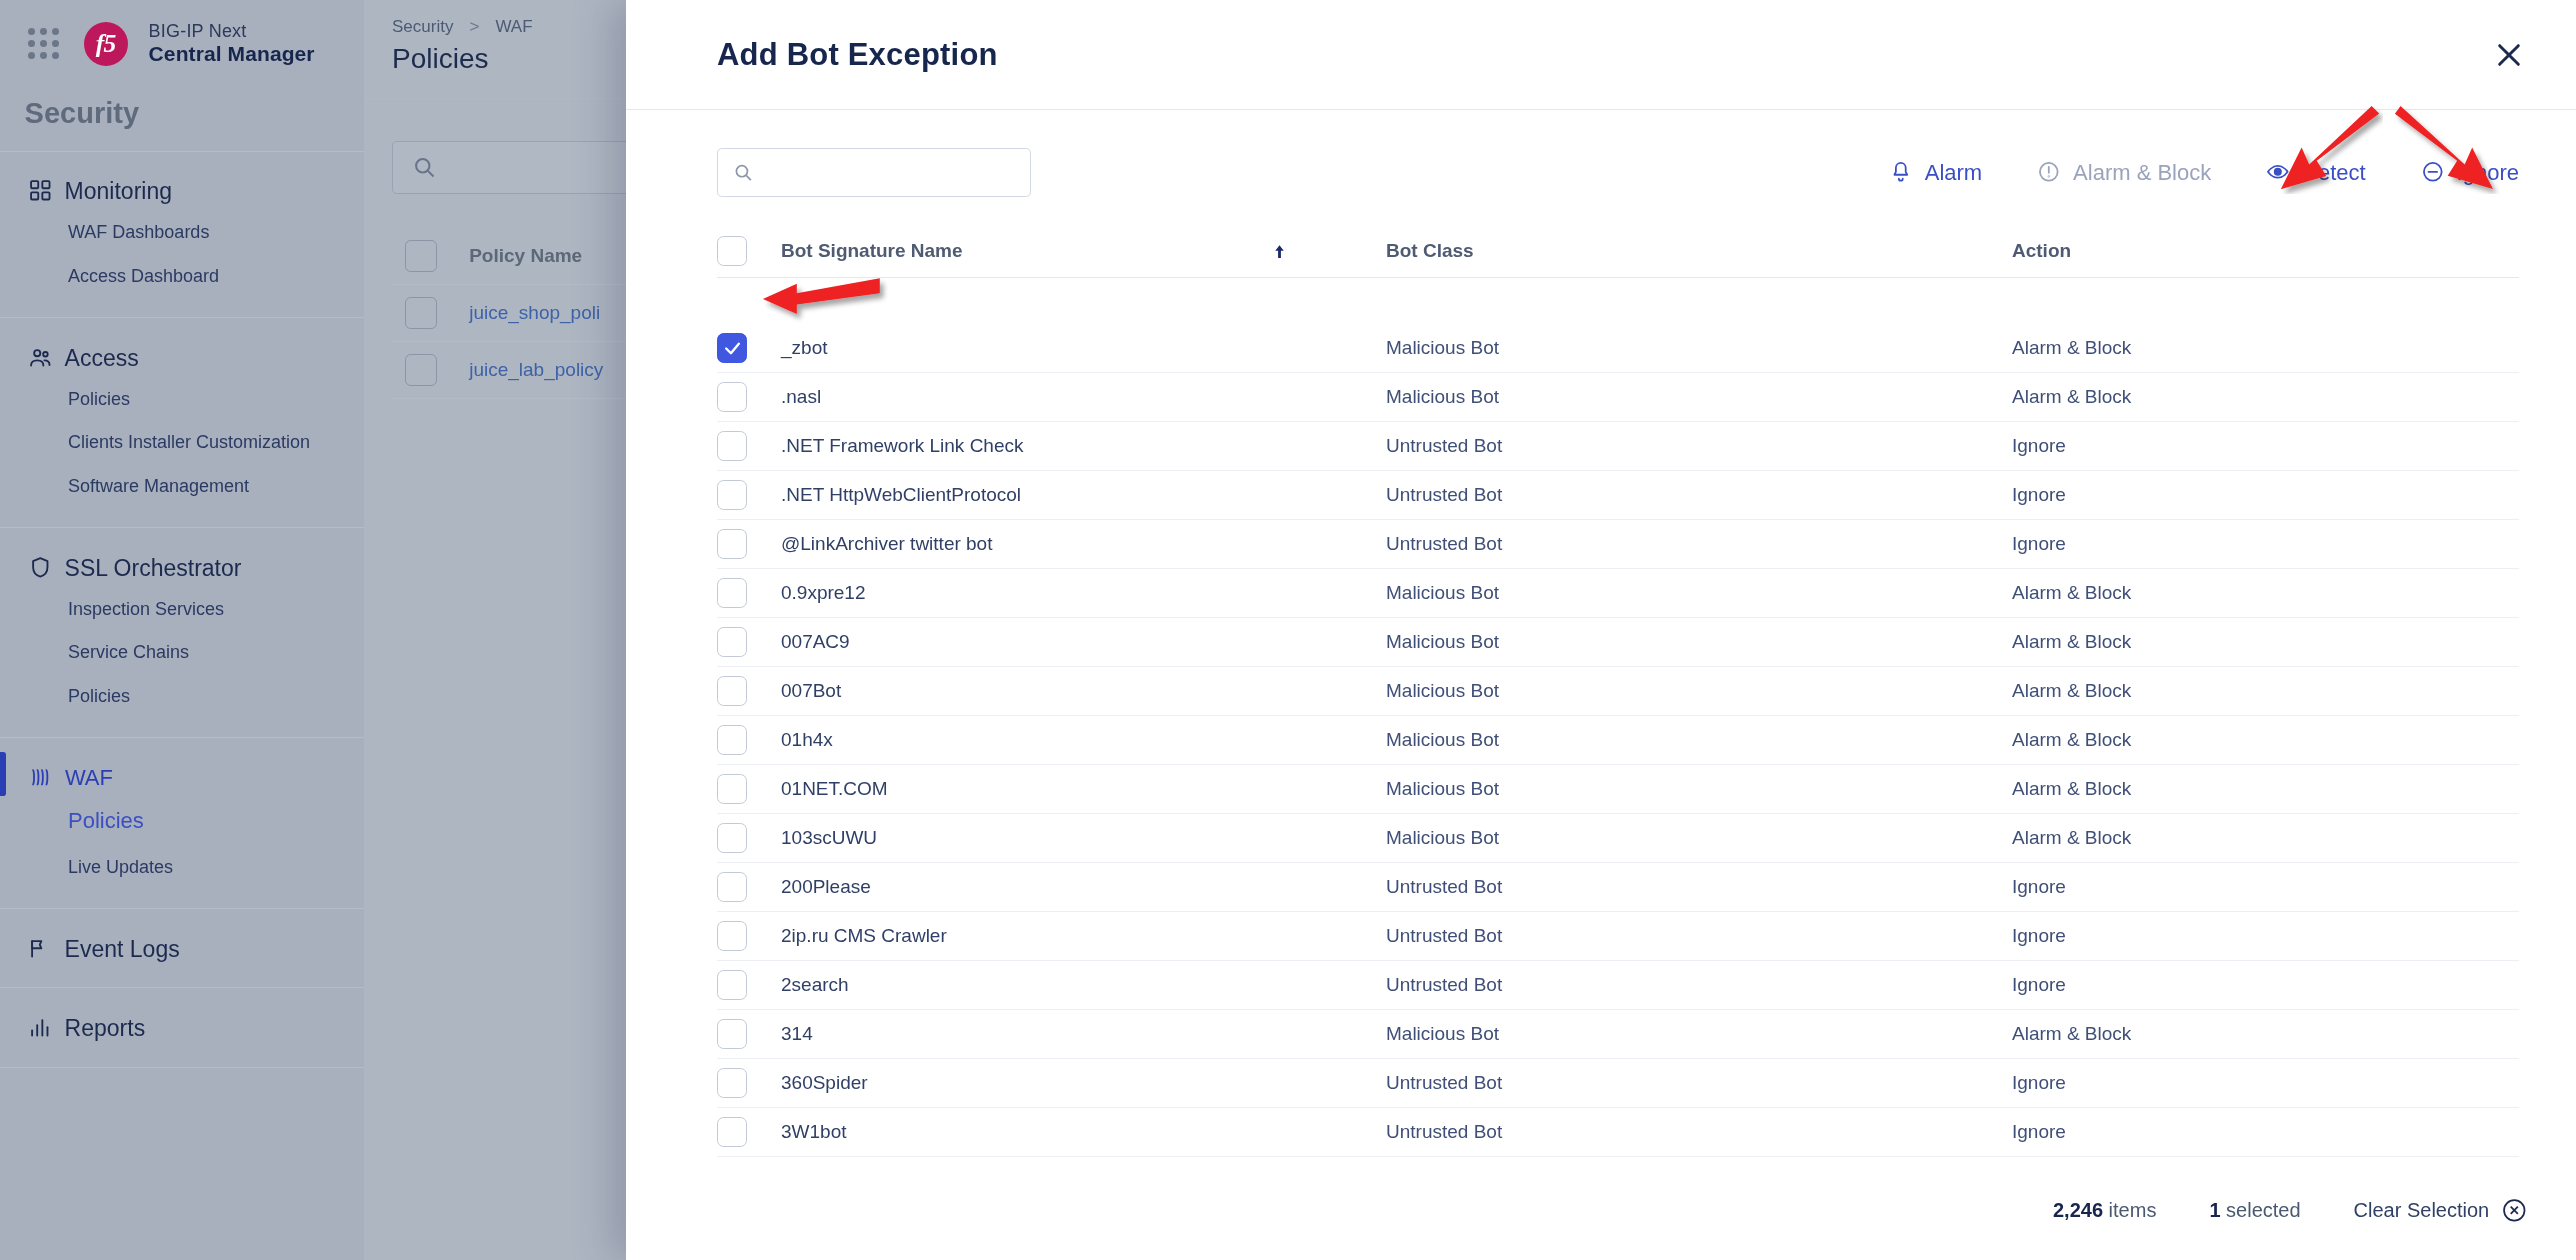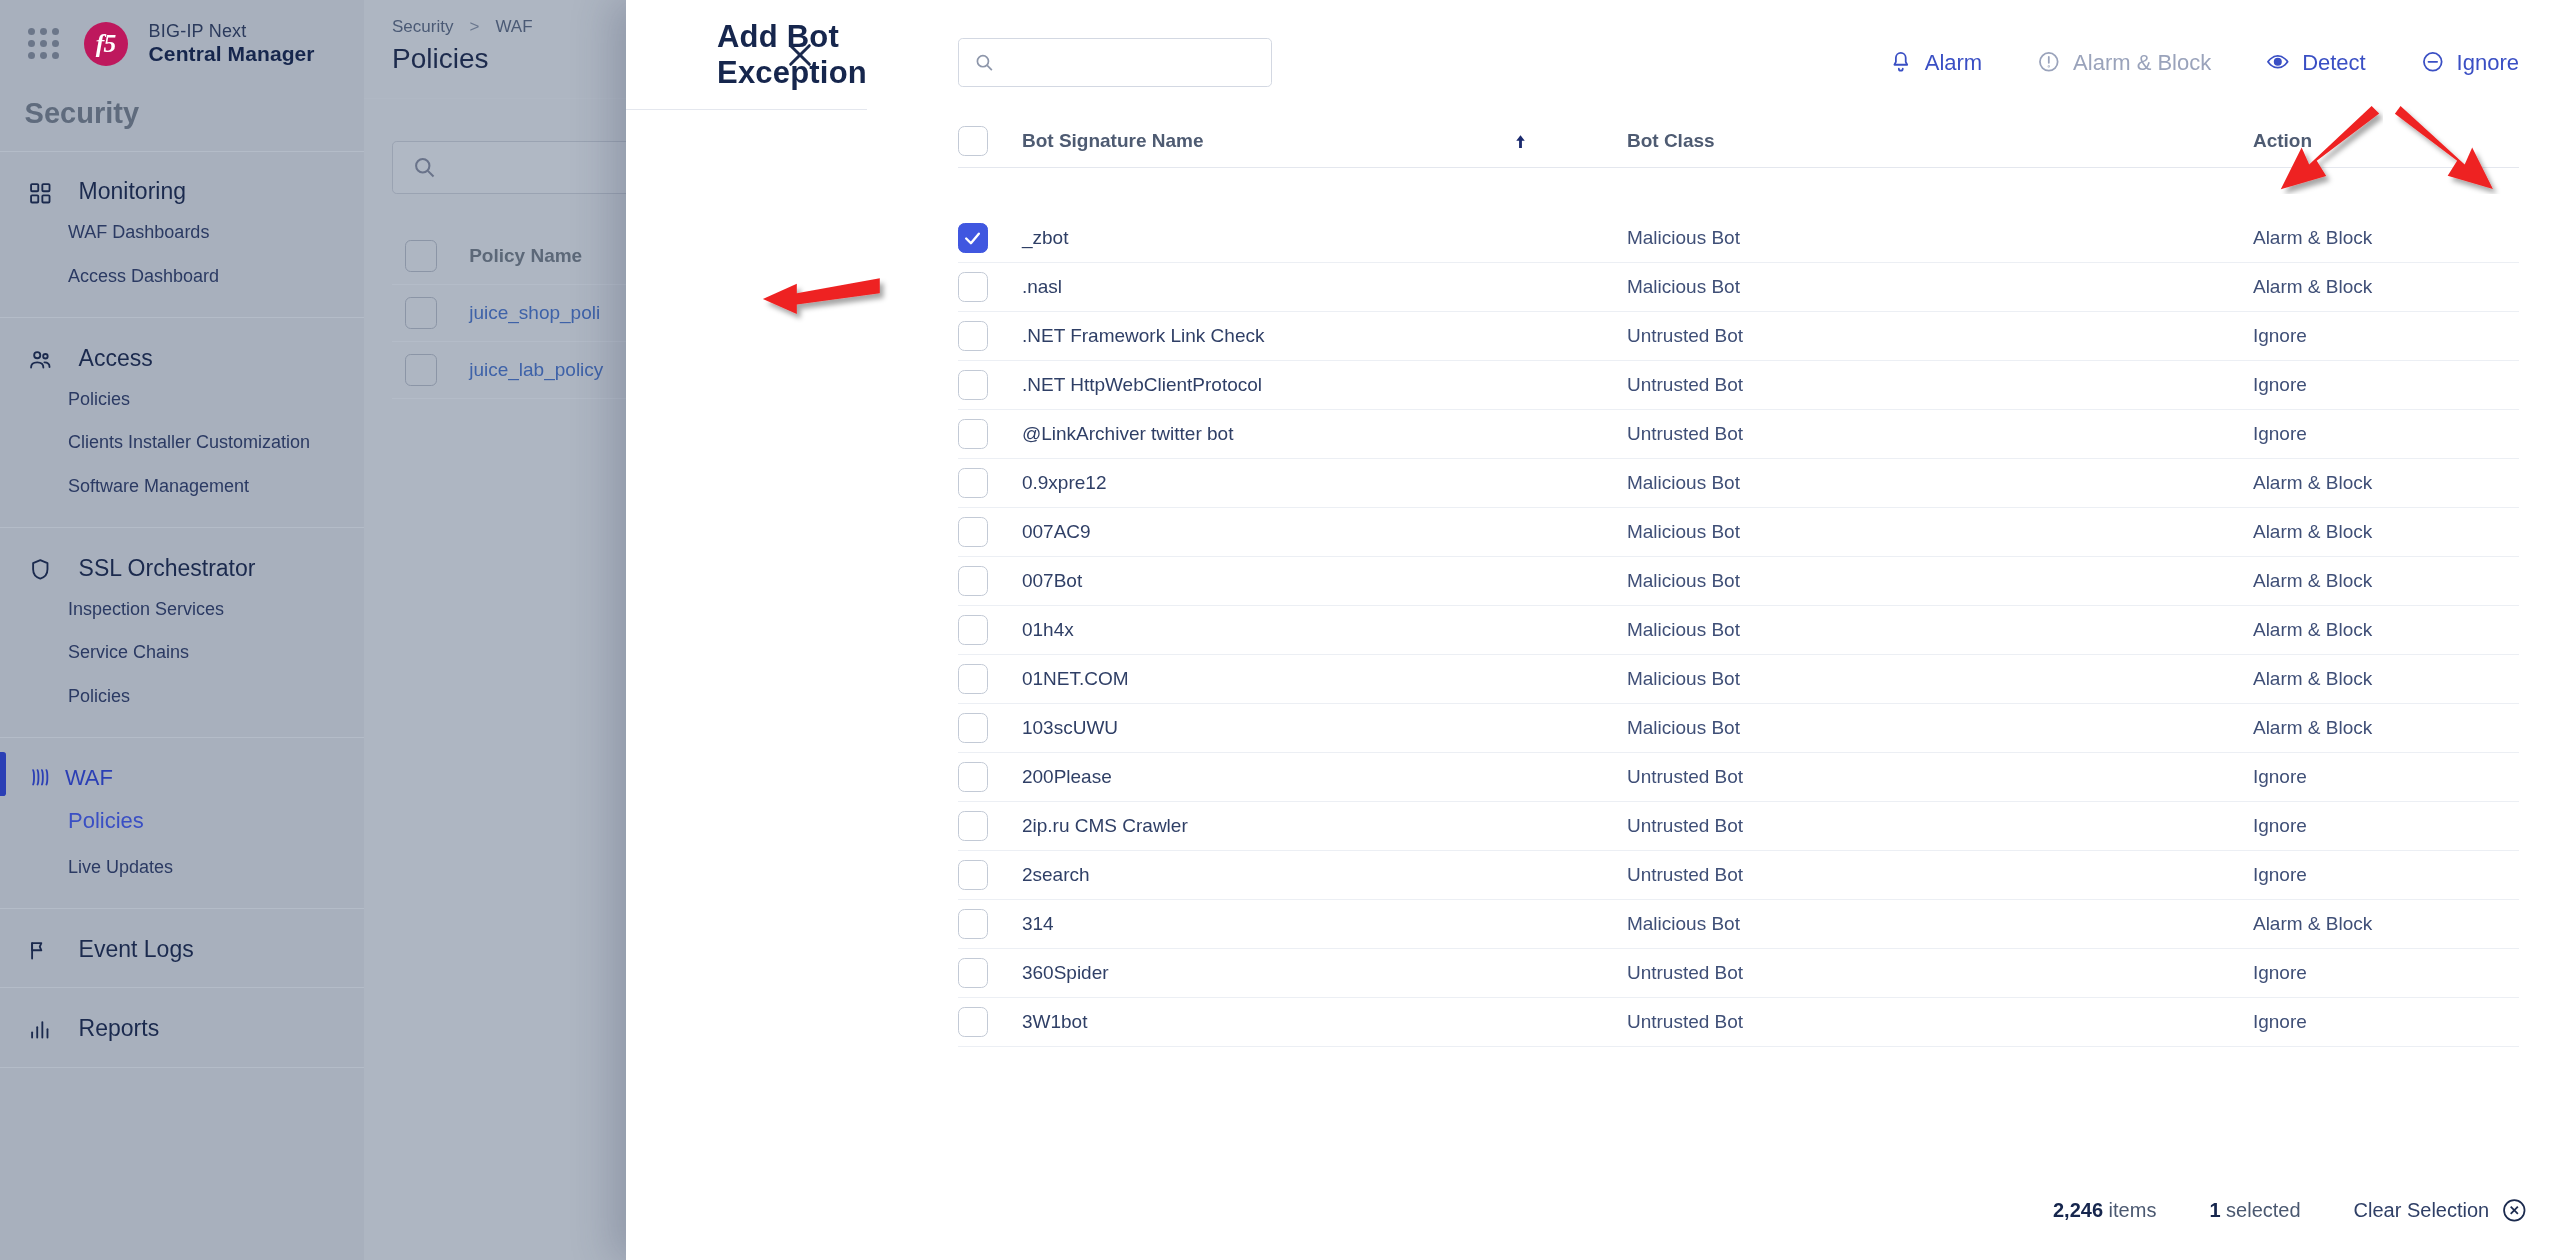--- a/index.html
+++ b/index.html
@@ -42,21 +42,21 @@
     font-size: 29px; color: #5f6b7d; font-weight: 600;
     padding: 9.5px 0 21px 24.6px;
     border-bottom: 0.9px solid #b4bcc8;
   }
   .sb-group { border-bottom: 0.9px solid #b4bcc8; padding: 21px 0 19px; position: relative; }
   .sb-group.active::before {
     content: ""; position: absolute; left: 0; top: 13.2px;
     width: 5.7px; height: 44px; background: #2b3fb5; border-radius: 0 2.8px 2.8px 0;
   }
   .sb-head {
-    display: flex; align-items: flex-end; gap: 26px;
+    display: flex; align-items: flex-start; gap: 12px;
     padding: 5.7px 0 5.7px 28px; font-size: 23px; color: #1b2a4e;
   }
   .sb-head.act { color: #2b3fb5; }
   .sb-ico { width: 24.6px; height: 24.6px; flex: 0 0 24.6px; display: block; }
   .sb-item {
     font-size: 18px; color: #2b3a63; padding: 11.3px 0 11.3px 68px;
   }
   .sb-item.act { color: #3a4fc4; }
 
   .bg-main { flex: 1; background: #aeb6c2; }
@@ -78,21 +78,21 @@
   }
   .bg-cb {
     width: 32px; height: 32px; border: 0.9px solid #8b95a6; border-radius: 5.7px;
     flex: 0 0 32px;
   }
   .bg-hcell { font-size: 19px; font-weight: 700; color: #5c6878; }
   .bg-cell { font-size: 19px; color: #3e62a8; white-space: nowrap; }
   .modal {
     position: absolute; left: 626px; top: 0; width: 1950px; height: 1261px;
     background: #fff; box-shadow: -15px 0 38px rgba(40,50,80,.22);
-    display: flex; flex-direction: row;
+    display: flex; flex-direction: column;
   }
   .m-head {
     height: 110px; flex: 0 0 110px; position: relative;
     display: flex; align-items: center;
     border-bottom: 0.9px solid #e4e7ee;
   }
   .m-title {
     font-size: 31px; font-weight: 700; color: #16264d;
     padding-left: 91px; letter-spacing: 0.2px;
   }

